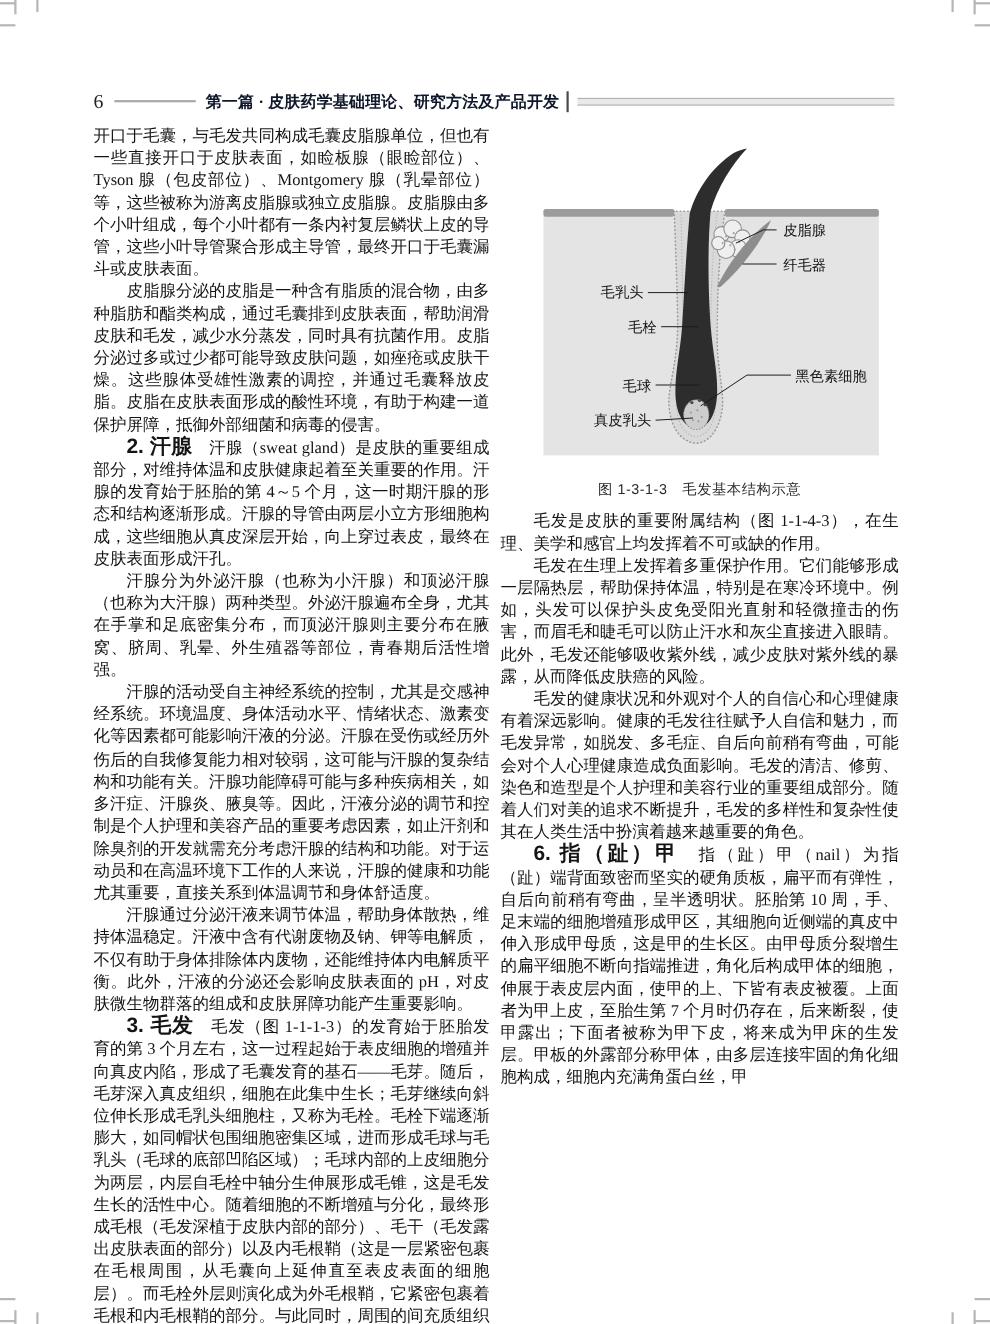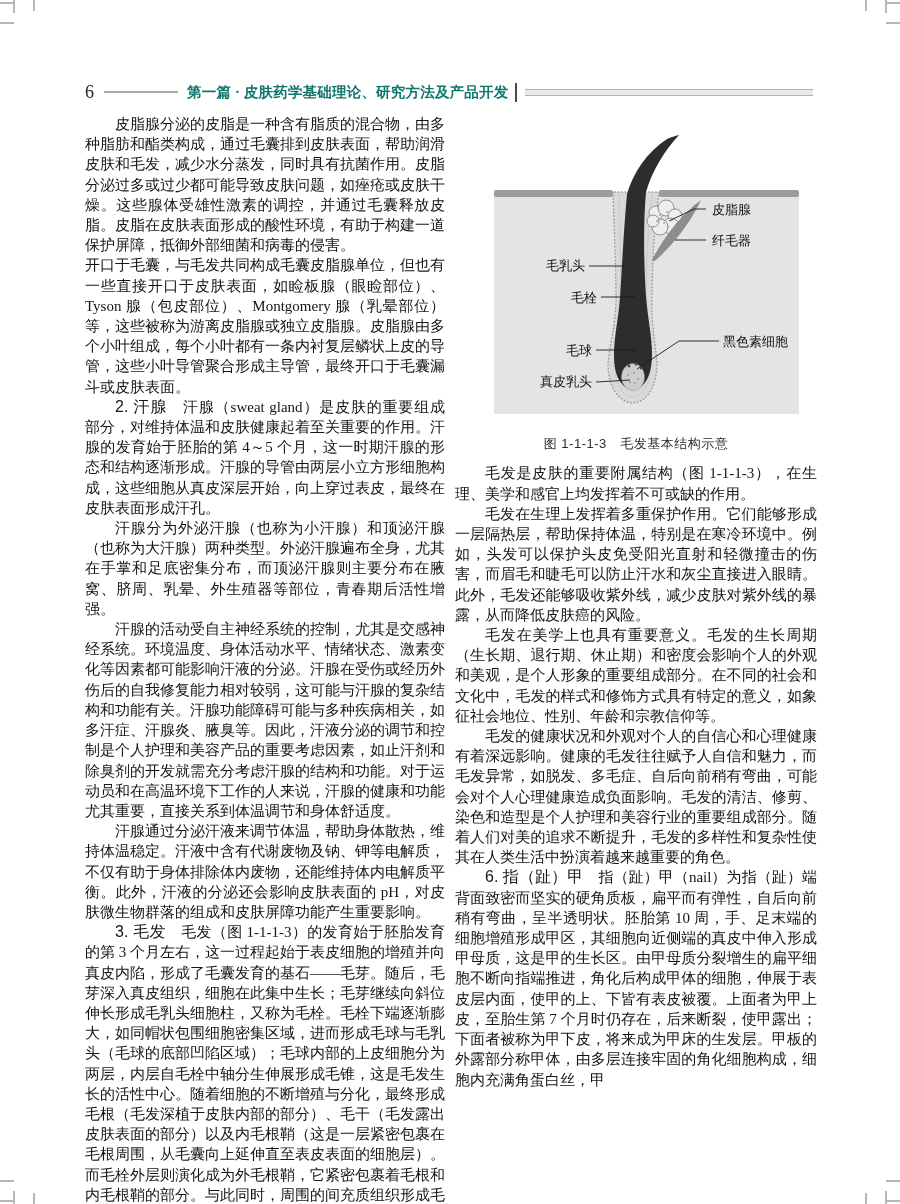--- a/index.html
+++ b/index.html
@@ -19,39 +19,39 @@
   .crop.bl{left:0;bottom:0;transform:scaleY(-1);}
   .crop.br{right:0;bottom:0;transform:scale(-1,-1);}
   
   .pagehead{
     position:absolute;left:85px;top:80px;width:730px;height:24px;
     display:flex;align-items:center;
   }
   .pagehead .folio{font-size:18px;color:#222;line-height:24px;}
   .pagehead .rule-short{width:74px;height:1.5px;background:#a8a8a8;margin:0 9px 0 10px;}
   .pagehead .head-title{
-    font-weight:bold;font-size:14.5px;letter-spacing:.2px;color:#0f766e;
+    font-weight:bold;font-size:14.5px;letter-spacing:.2px;color:#0f172a;
     white-space:nowrap;
   }
   .pagehead .vbar{width:2px;height:19px;background:#4a4a4a;margin:0 8px 0 7px;}
   .pagehead .rule-long{
     flex:1;height:5px;
     border-top:1.6px solid #b2b2b2;border-bottom:1.6px solid #b2b2b2;
     background:#e9e9e9;margin-right:2px;
   }
   
   .col{
     position:absolute;width:360px;font-size:15px;line-height:20.2px;
     text-align:justify;color:#141414;
   }
   .col-left{left:85px;top:114px;}
   .col-right{left:455px;top:126px;width:362px;}
   p.para{margin:0;padding:0;}
   p.para.indent{text-indent:2em;}
-  b.lead{font-family:"Liberation Sans", sans-serif;font-weight:normal;font-size:16px;}
+  b.lead{font-family:"Liberation Sans", sans-serif;font-weight:bold;font-size:19px;}
   
   .figure-wrap{width:340px;margin:0 auto;}
   .fig-caption{
     width:100%;text-align:center;font-family:"Liberation Sans", sans-serif;
     font-size:13px;color:#2b2b2b;letter-spacing:.5px;margin:3px 0 9px 0;
   }
   svg text{
     font-family:"Liberation Sans", sans-serif;font-size:13px;fill:#111;
   }
 </style>
@@ -85,22 +85,22 @@
 
 <div class="pagehead">
   <span class="folio">6</span>
   <span class="rule-short"></span>
   <span class="head-title">第一篇 · 皮肤药学基础理论、研究方法及产品开发</span>
   <span class="vbar"></span>
   <span class="rule-long"></span>
 </div>
 
 <div class="col col-left" id="col-left">
+    <p class="para">开口于毛囊，与毛发共同构成毛囊皮脂腺单位，但也有一些直接开口于皮肤表面，如睑板腺（眼睑部位）、Tyson 腺（包皮部位）、Montgomery 腺（乳晕部位）等，这些被称为游离皮脂腺或独立皮脂腺。皮脂腺由多个小叶组成，每个小叶都有一条内衬复层鳞状上皮的导管，这些小叶导管聚合形成主导管，最终开口于毛囊漏斗或皮肤表面。</p>
     <p class="para indent">皮脂腺分泌的皮脂是一种含有脂质的混合物，由多种脂肪和酯类构成，通过毛囊排到皮肤表面，帮助润滑皮肤和毛发，减少水分蒸发，同时具有抗菌作用。皮脂分泌过多或过少都可能导致皮肤问题，如痤疮或皮肤干燥。这些腺体受雄性激素的调控，并通过毛囊释放皮脂。皮脂在皮肤表面形成的酸性环境，有助于构建一道保护屏障，抵御外部细菌和病毒的侵害。</p>
-    <p class="para">开口于毛囊，与毛发共同构成毛囊皮脂腺单位，但也有一些直接开口于皮肤表面，如睑板腺（眼睑部位）、Tyson 腺（包皮部位）、Montgomery 腺（乳晕部位）等，这些被称为游离皮脂腺或独立皮脂腺。皮脂腺由多个小叶组成，每个小叶都有一条内衬复层鳞状上皮的导管，这些小叶导管聚合形成主导管，最终开口于毛囊漏斗或皮肤表面。</p>
     <p class="para indent"><b class="lead">2. 汗腺</b>　汗腺（sweat gland）是皮肤的重要组成部分，对维持体温和皮肤健康起着至关重要的作用。汗腺的发育始于胚胎的第 4～5 个月，这一时期汗腺的形态和结构逐渐形成。汗腺的导管由两层小立方形细胞构成，这些细胞从真皮深层开始，向上穿过表皮，最终在皮肤表面形成汗孔。</p>
     <p class="para indent">汗腺分为外泌汗腺（也称为小汗腺）和顶泌汗腺（也称为大汗腺）两种类型。外泌汗腺遍布全身，尤其在手掌和足底密集分布，而顶泌汗腺则主要分布在腋窝、脐周、乳晕、外生殖器等部位，青春期后活性增强。</p>
     <p class="para indent">汗腺的活动受自主神经系统的控制，尤其是交感神经系统。环境温度、身体活动水平、情绪状态、激素变化等因素都可能影响汗液的分泌。汗腺在受伤或经历外伤后的自我修复能力相对较弱，这可能与汗腺的复杂结构和功能有关。汗腺功能障碍可能与多种疾病相关，如多汗症、汗腺炎、腋臭等。因此，汗液分泌的调节和控制是个人护理和美容产品的重要考虑因素，如止汗剂和除臭剂的开发就需充分考虑汗腺的结构和功能。对于运动员和在高温环境下工作的人来说，汗腺的健康和功能尤其重要，直接关系到体温调节和身体舒适度。</p>
     <p class="para indent">汗腺通过分泌汗液来调节体温，帮助身体散热，维持体温稳定。汗液中含有代谢废物及钠、钾等电解质，不仅有助于身体排除体内废物，还能维持体内电解质平衡。此外，汗液的分泌还会影响皮肤表面的 pH，对皮肤微生物群落的组成和皮肤屏障功能产生重要影响。</p>
     <p class="para indent"><b class="lead">3. 毛发</b>　毛发（图 1-1-1-3）的发育始于胚胎发育的第 3 个月左右，这一过程起始于表皮细胞的增殖并向真皮内陷，形成了毛囊发育的基石——毛芽。随后，毛芽深入真皮组织，细胞在此集中生长；毛芽继续向斜位伸长形成毛乳头细胞柱，又称为毛栓。毛栓下端逐渐膨大，如同帽状包围细胞密集区域，进而形成毛球与毛乳头（毛球的底部凹陷区域）；毛球内部的上皮细胞分为两层，内层自毛栓中轴分生伸展形成毛锥，这是毛发生长的活性中心。随着细胞的不断增殖与分化，最终形成毛根（毛发深植于皮肤内部的部分）、毛干（毛发露出皮肤表面的部分）以及内毛根鞘（这是一层紧密包裹在毛根周围，从毛囊向上延伸直至表皮表面的细胞层）。而毛栓外层则演化成为外毛根鞘，它紧密包裹着毛根和内毛根鞘的部分。与此同时，周围的间充质组织形成毛囊的结缔组织。在倾斜的毛栓上下两端，各有一团细胞聚集。上方的细胞团发育形成皮脂腺，下方的细胞团则被称为毛床，与毛芽的再生能力有关；毛床下方的间充质进一步演化成为立毛肌。</p>
   </div>
 
 <div class="col col-right">
   <div class="figure-wrap">
     <svg width="340" height="300" viewBox="0 0 340 300">
@@ -161,22 +161,21 @@
       </g>
 
       <text x="246" y="88">皮脂腺</text>
       <text x="246" y="119">纤毛器</text>
       <text x="119" y="144" text-anchor="end">毛乳头</text>
       <text x="131" y="176" text-anchor="end">毛栓</text>
       <text x="126" y="229" text-anchor="end">毛球</text>
       <text x="126" y="260" text-anchor="end">真皮乳头</text>
       <text x="257" y="220">黑色素细胞</text>
     </svg>
-    <div class="fig-caption">图 1-1-1-3　毛发基本结构示意</div>
+    <div class="fig-caption">图 1-3-1-3　毛发基本结构示意</div>
   </div>
   <div id="col-right-text">
-      <p class="para indent">毛发是皮肤的重要附属结构（图 1-1-1-3），在生理、美学和感官上均发挥着不可或缺的作用。</p>
+      <p class="para indent">毛发是皮肤的重要附属结构（图 1-1-4-3），在生理、美学和感官上均发挥着不可或缺的作用。</p>
       <p class="para indent">毛发在生理上发挥着多重保护作用。它们能够形成一层隔热层，帮助保持体温，特别是在寒冷环境中。例如，头发可以保护头皮免受阳光直射和轻微撞击的伤害，而眉毛和睫毛可以防止汗水和灰尘直接进入眼睛。此外，毛发还能够吸收紫外线，减少皮肤对紫外线的暴露，从而降低皮肤癌的风险。</p>
-      <p class="para indent">毛发在美学上也具有重要意义。毛发的生长周期（生长期、退行期、休止期）和密度会影响个人的外观和美观，是个人形象的重要组成部分。在不同的社会和文化中，毛发的样式和修饰方式具有特定的意义，如象征社会地位、性别、年龄和宗教信仰等。</p>
       <p class="para indent">毛发的健康状况和外观对个人的自信心和心理健康有着深远影响。健康的毛发往往赋予人自信和魅力，而毛发异常，如脱发、多毛症、自后向前稍有弯曲，可能会对个人心理健康造成负面影响。毛发的清洁、修剪、染色和造型是个人护理和美容行业的重要组成部分。随着人们对美的追求不断提升，毛发的多样性和复杂性使其在人类生活中扮演着越来越重要的角色。</p>
       <p class="para indent"><b class="lead">6. 指（趾）甲</b>　指（趾）甲（nail）为指（趾）端背面致密而坚实的硬角质板，扁平而有弹性，自后向前稍有弯曲，呈半透明状。胚胎第 10 周，手、足末端的细胞增殖形成甲区，其细胞向近侧端的真皮中伸入形成甲母质，这是甲的生长区。由甲母质分裂增生的扁平细胞不断向指端推进，角化后构成甲体的细胞，伸展于表皮层内面，使甲的上、下皆有表皮被覆。上面者为甲上皮，至胎生第 7 个月时仍存在，后来断裂，使甲露出；下面者被称为甲下皮，将来成为甲床的生发层。甲板的外露部分称甲体，由多层连接牢固的角化细胞构成，细胞内充满角蛋白丝，甲</p>
     </div>
 </div>
 
 </body></html>

